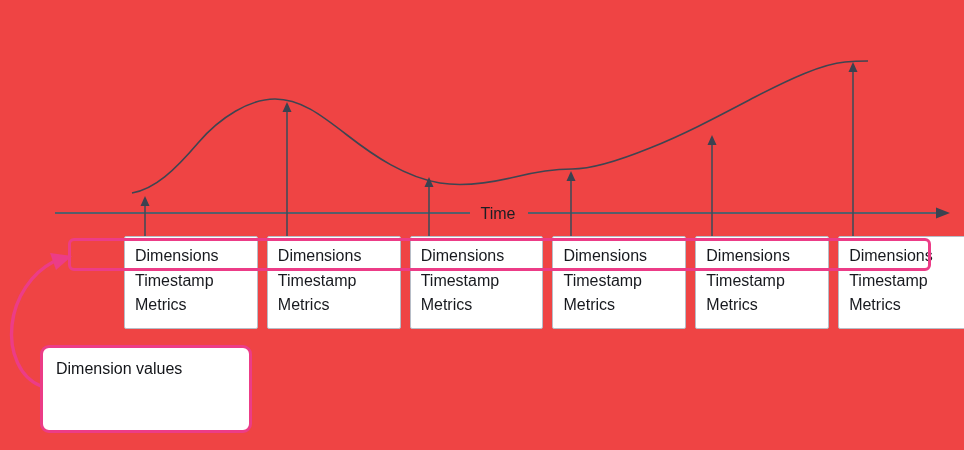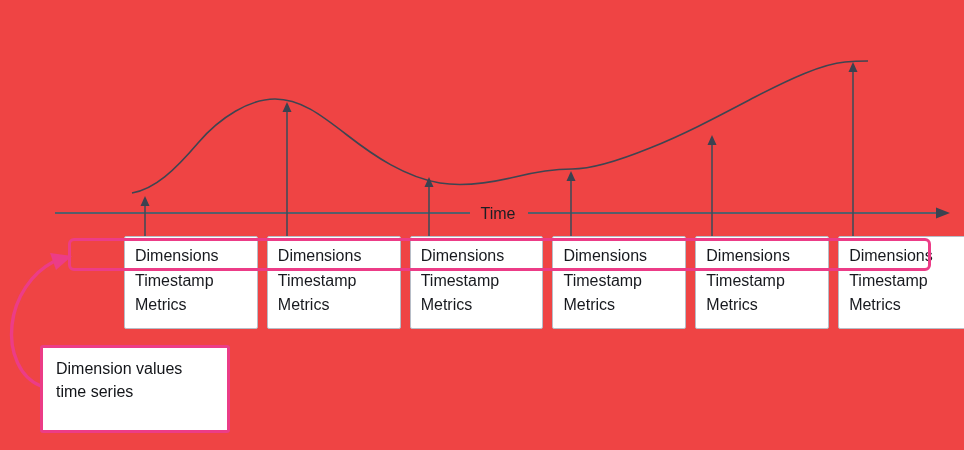--- a/index.html
+++ b/index.html
@@ -16,22 +16,22 @@
     flex:1;background:#ffffff;border:1.5px solid #b7bdc7;border-radius:2px;
     box-sizing:border-box;padding:7px 4px 0 10px;
     font-size:16px;line-height:24.5px;color:#17191e;white-space:nowrap;
   }
   .pink-band{
     position:absolute;left:68px;top:238px;width:863px;height:33px;
     border:3.5px solid #ec3c87;border-radius:6px;box-sizing:border-box;
     background:transparent;pointer-events:none;
   }
   .callout{
-    position:absolute;left:40px;top:345px;width:190px;height:88px;
-    border:3.5px solid #ec3c87;border-radius:3px;background:#ffffff;
+    position:absolute;left:40px;top:345px;width:212px;height:88px;
+    border:3.5px solid #ec3c87;border-radius:9px;background:#ffffff;
     box-sizing:border-box;padding:9px 10px 0 13px;
     font-size:16px;line-height:23px;color:#121418;
   }
   .corner-artifact{
     position:absolute;right:0;bottom:0;width:10px;height:6px;
     background:#3a3f4a;clip-path:polygon(100% 0,100% 100%,0 100%);
   }
   .svg-text{font-family:"Liberation Sans",sans-serif;font-size:16px;fill:#1b1e24;}
 </style>
 </head>
@@ -123,18 +123,17 @@
       <div>Dimensions</div>
       <div>Timestamp</div>
       <div>Metrics</div>
     </div>
   </div>
 
   <div class="pink-band"></div>
 
   <div class="callout">
     <div>Dimension values</div>
-    <div>time series</div>
   </div>
 
   <div class="corner-artifact"></div>
 
 </div>
 
 </body></html>

